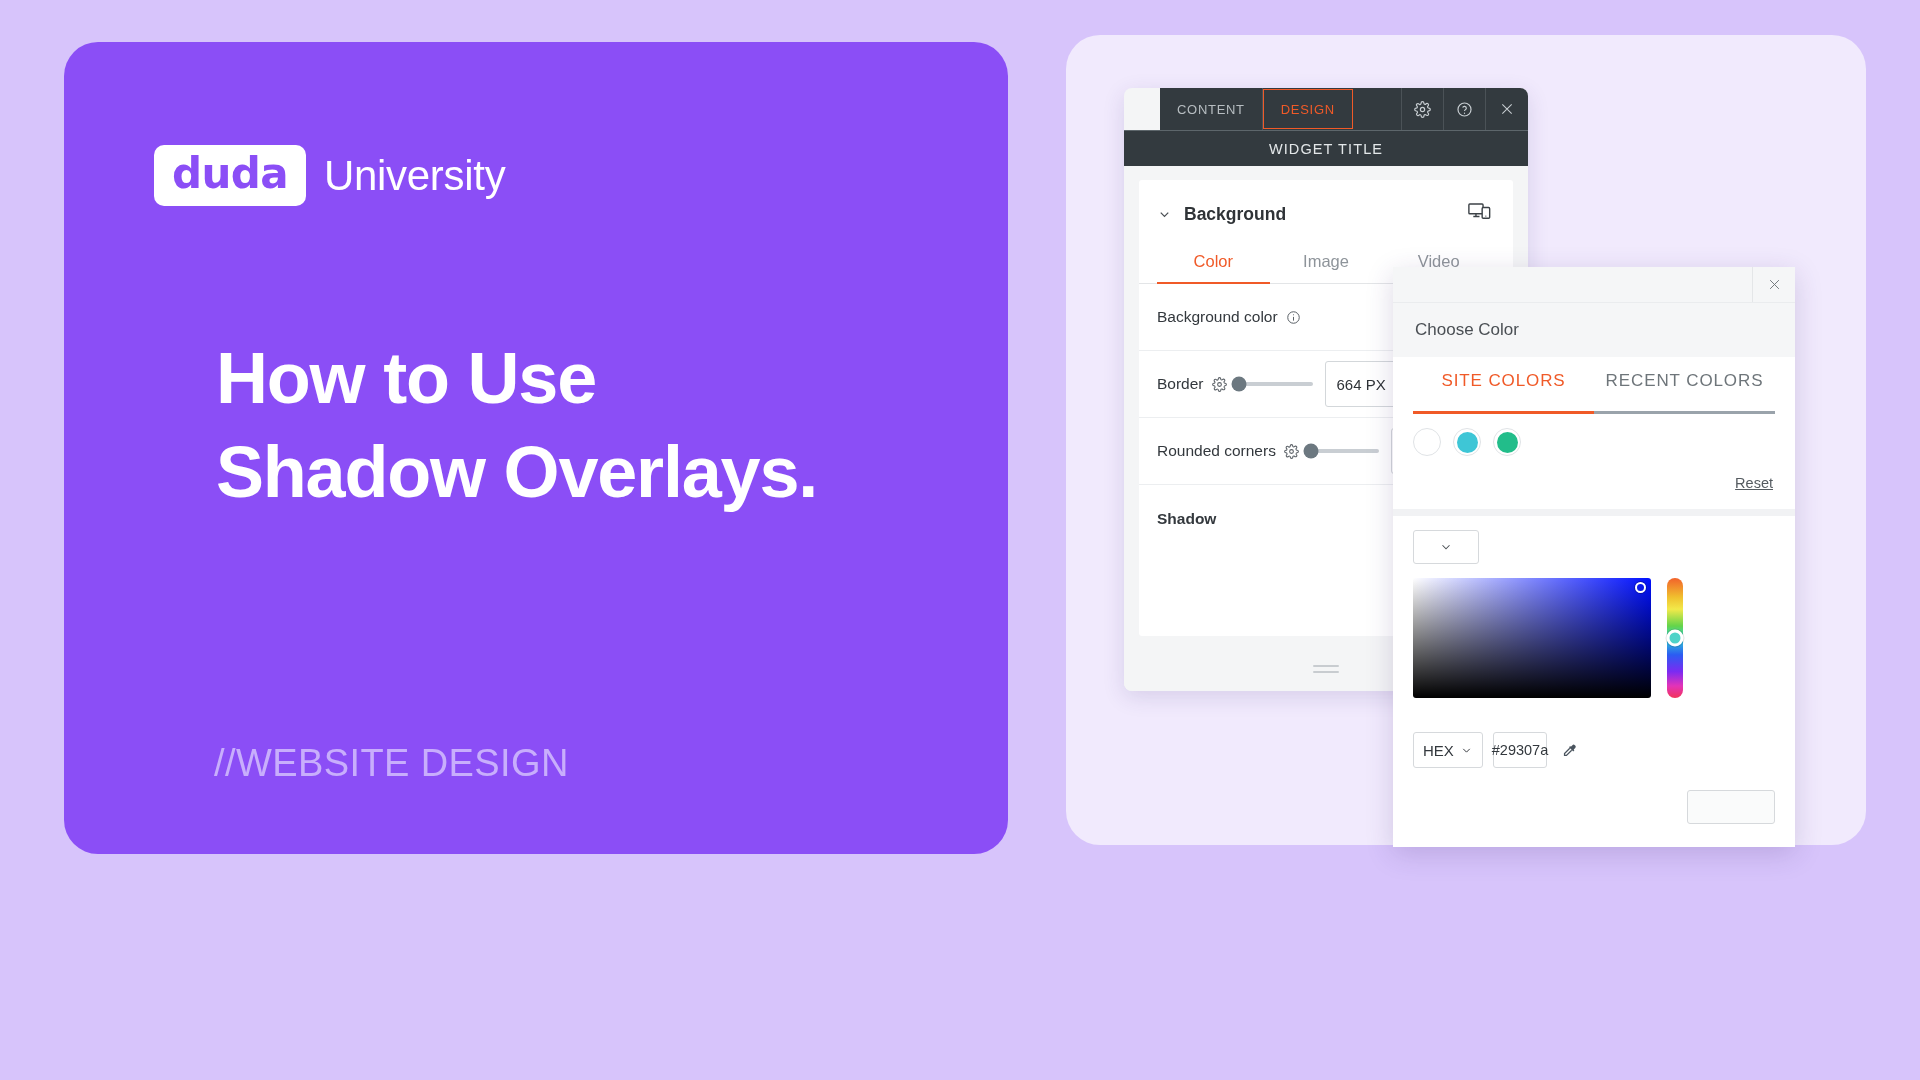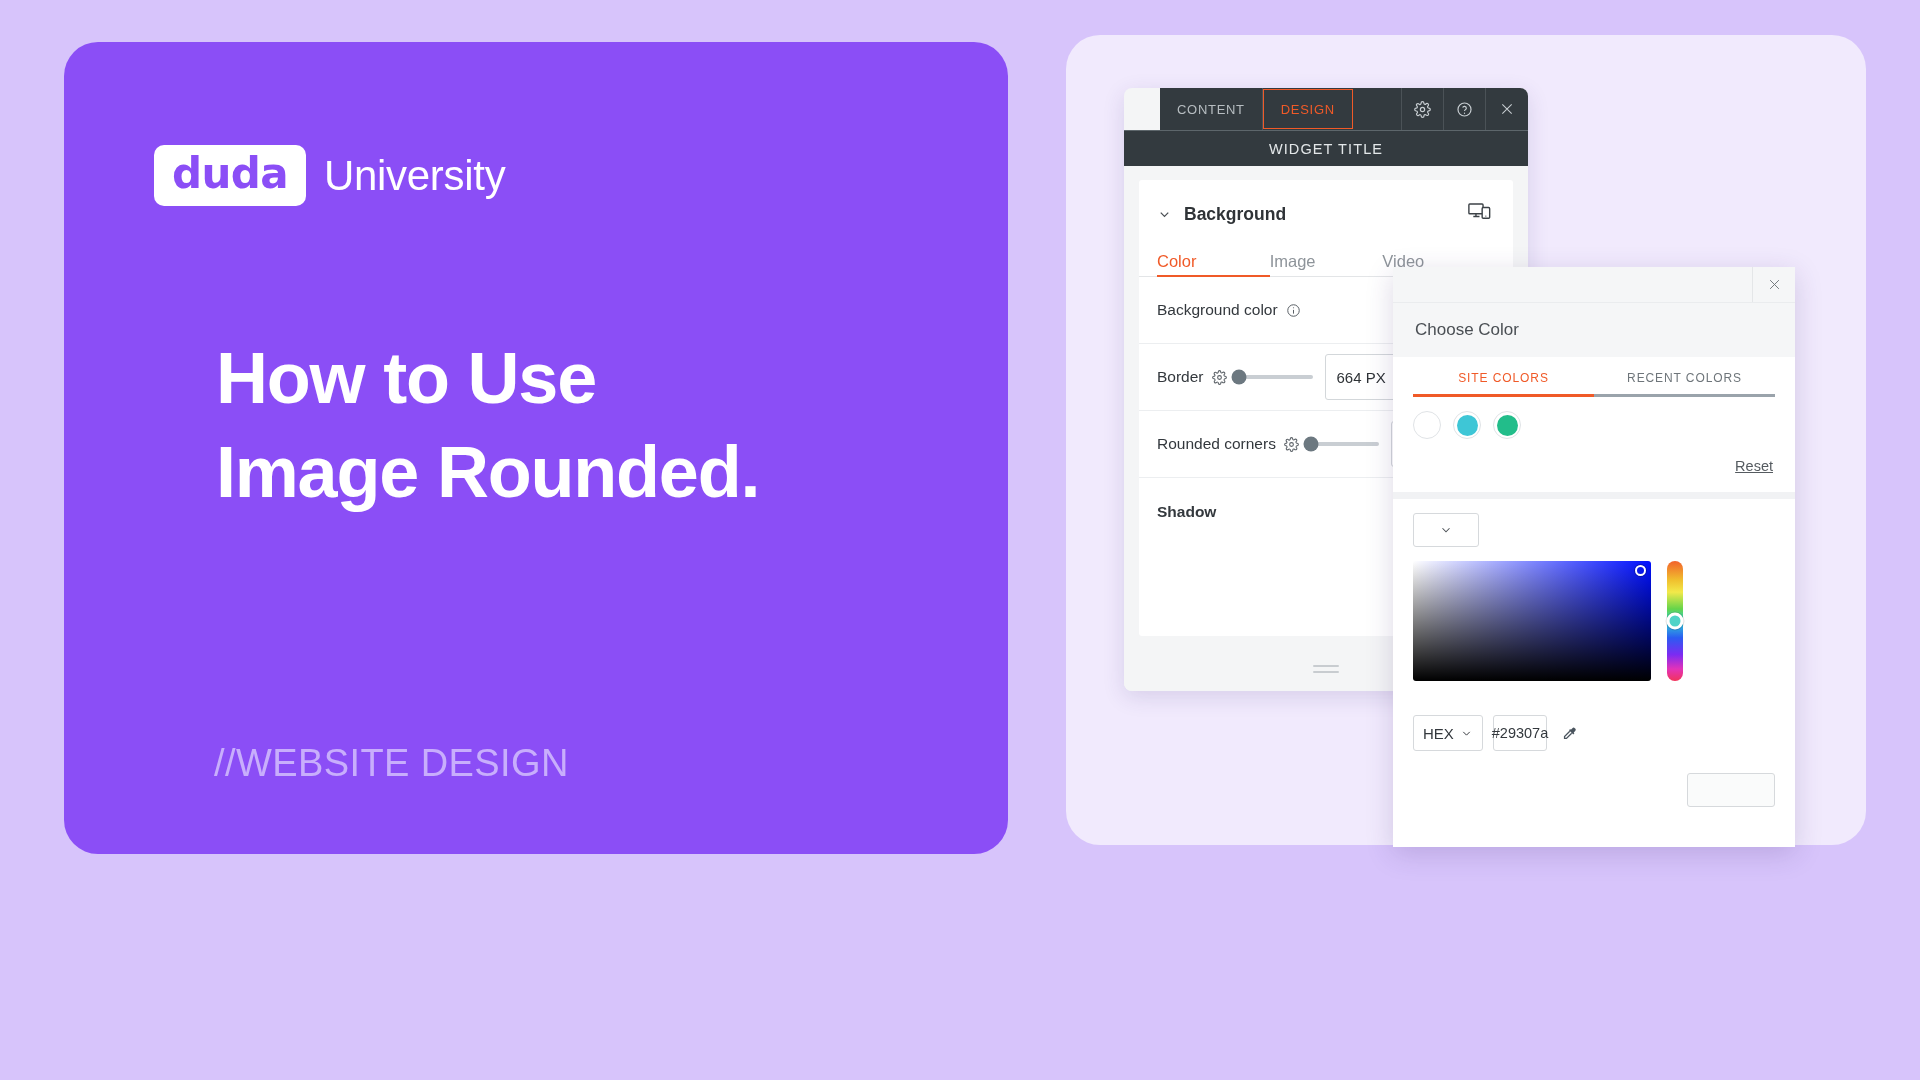--- a/index.html
+++ b/index.html
@@ -141,22 +141,22 @@
     flex: 1;
   }
   #bg-tabs {
     display: flex;
     padding: 0 18px;
     border-bottom: 1px solid #e3e5e7;
     gap: 0;
   }
   .bg-tab {
     flex: 1;
-    text-align: left;
-    padding-bottom: 4px;
+    text-align: center;
+    padding-bottom: 11px;
     font-size: 16.5px;
     color: #8e949a;
   }
   .bg-tab.active {
     color: #f05a28;
     border-bottom: 2px solid #f05a28;
     margin-bottom: -1px;
   }
   .prop-row {
     display: flex; align-items: center;
@@ -270,24 +270,24 @@
     font-size: 17px;
     color: #4a4f54;
   }
   #cp-tabs {
     display: flex;
     padding: 14px 20px 0 20px;
   }
   .cp-tab {
     flex: 1;
     text-align: center;
-    font-size: 12px;
+    font-size: 17px;
     letter-spacing: 0.9px;
     color: #6e757a;
-    padding-bottom: 9px;
+    padding-bottom: 20px;
     border-bottom: 3px solid #9aa3ab;
   }
   .cp-tab.active { color: #f05a28; border-bottom-color: #f05a28; }
   #cp-swatches {
     display: flex; gap: 12px;
     padding: 14px 20px 0 20px;
   }
   .cp-sw {
     width: 28px; height: 28px;
     border-radius: 50%;
@@ -395,21 +395,21 @@
 <body>
 
 <div id="left-card">
 
   <div id="brand-row">
     <div id="duda-logo">duda</div>
     <div id="brand-word">University</div>
   </div>
 
   <div id="headline">How to Use
-Image Rounded.</div>
+Shadow Overlays.</div>
 
   <div id="kicker">//WEBSITE DESIGN</div>
 </div>
 
 <div id="right-card"></div>
 
 <div id="widget-panel">
 
   <div id="widget-toolbar">
     <div class="tb-tab sep">CONTENT</div>

